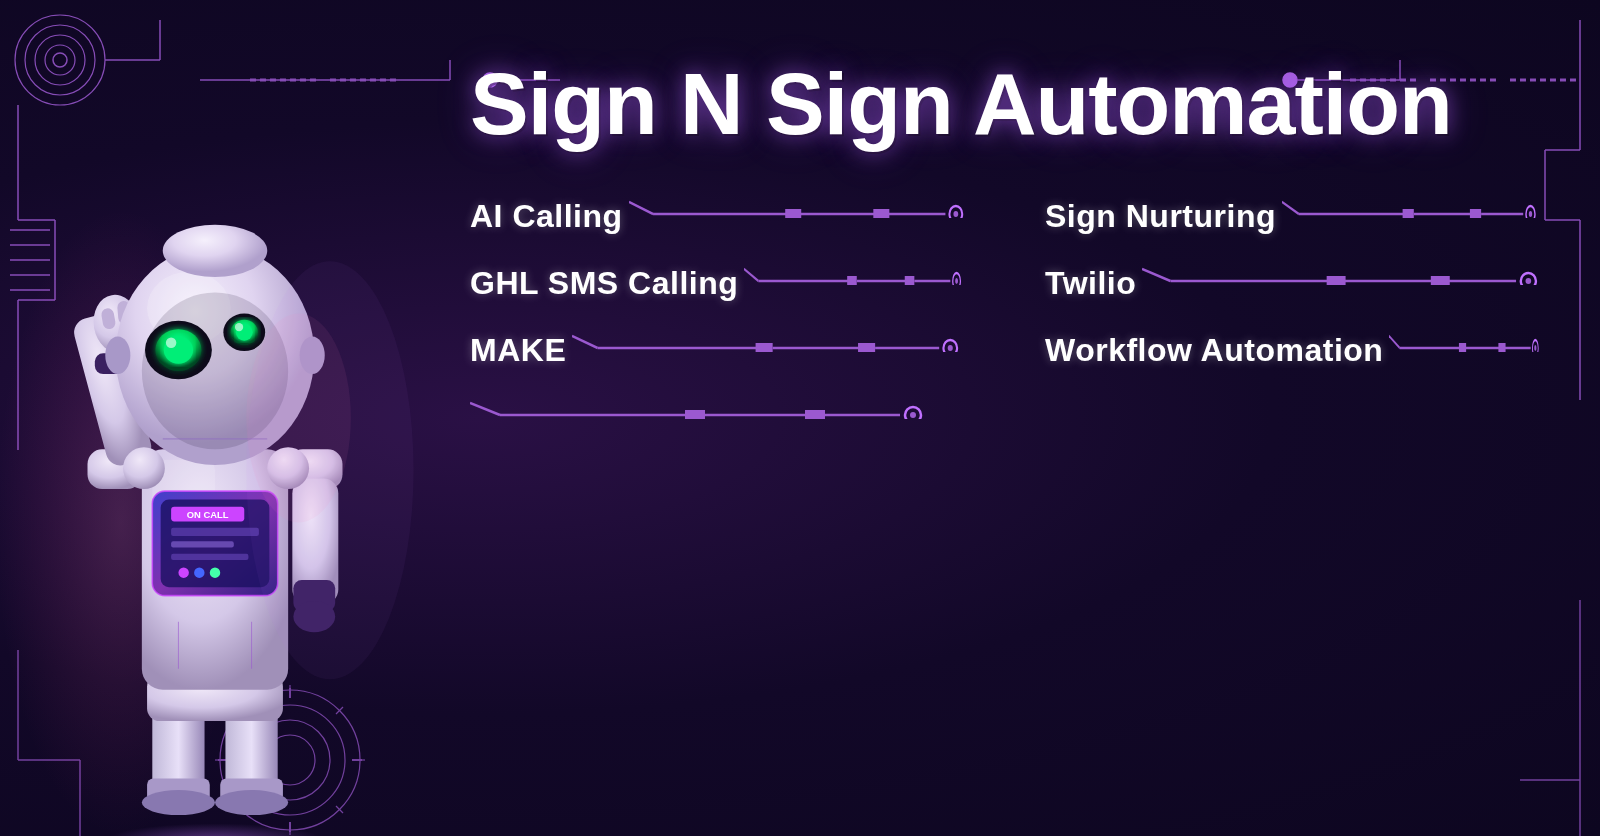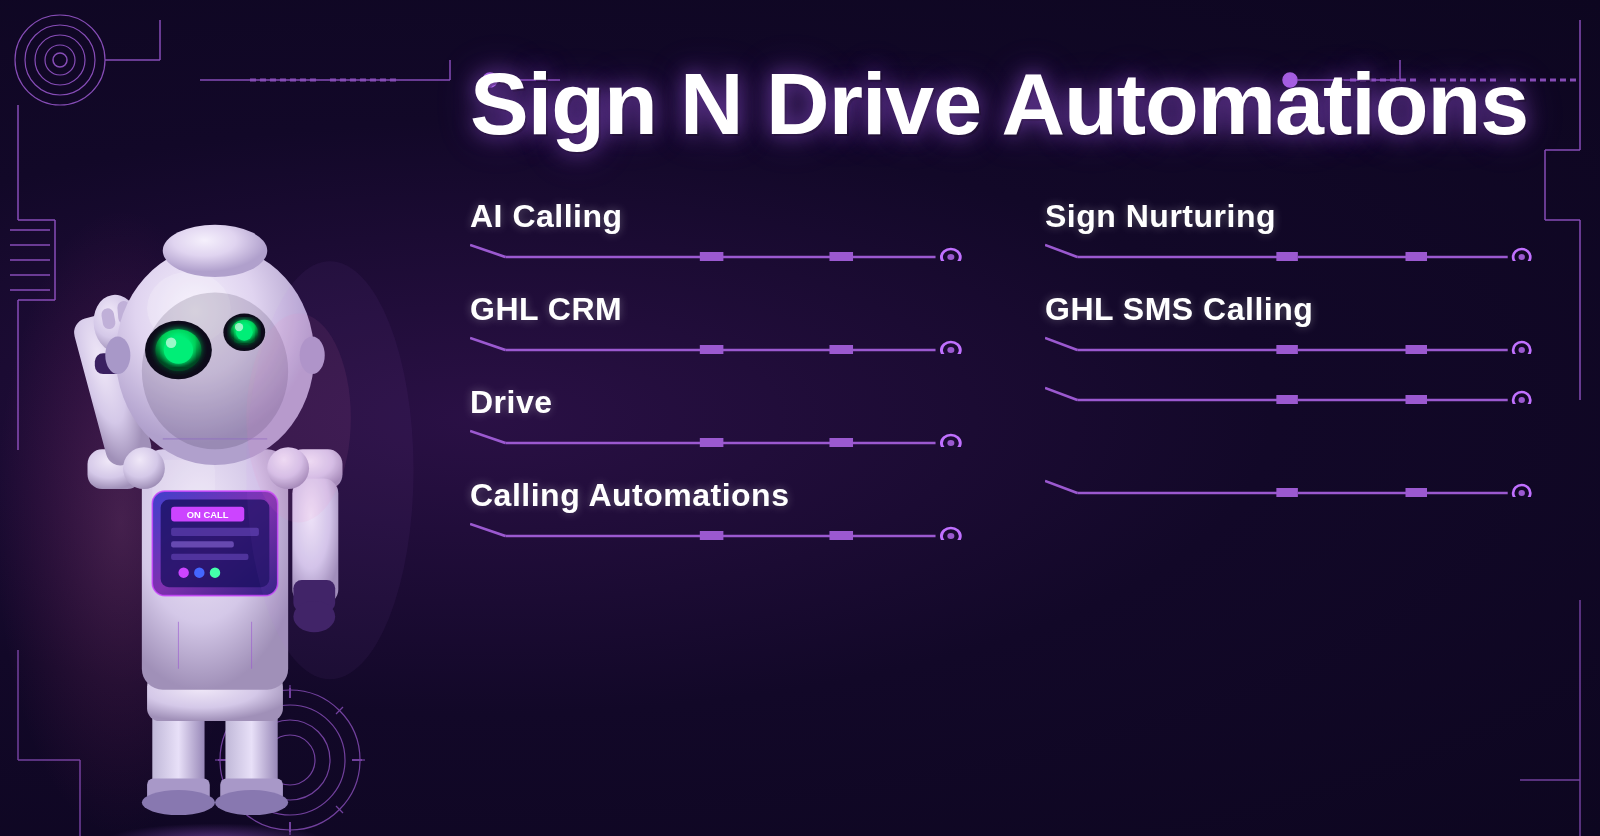--- a/index.html
+++ b/index.html
@@ -81,21 +81,21 @@
 
     .items-grid {
       display: grid;
       grid-template-columns: 1fr 1fr;
       gap: 30px 80px;
       margin-top: 10px;
     }
 
     .feature-item {
       display: flex;
-      flex-direction: column;
+      flex-direction: row;
       gap: 6px;
     }
 
     .feature-label {
       font-size: 32px;
       font-weight: 800;
       color: #ffffff;
       text-shadow: 0 0 10px rgba(255,255,255,0.3);
       letter-spacing: 0.5px;
       white-space: nowrap;
@@ -343,21 +343,21 @@
       <line x1="225" y1="595" x2="225" y2="640" stroke="#9b59d0" stroke-width="1" opacity="0.6"></line>
 
       <ellipse cx="300" cy="450" rx="80" ry="200" fill="#c070ff" opacity="0.05"></ellipse>
 
       <ellipse cx="270" cy="400" rx="50" ry="100" fill="#ff80c0" opacity="0.08"></ellipse>
     </svg>
   </div>
 
   <div class="right-section">
     <div class="title-area">
-      <h1 class="main-title">Sign N Drive  Automations</h1>
+      <h1 class="main-title">Sign N Sign  Automation</h1>
     </div>
 
     <div class="items-grid" id="features-grid">
 
     <div class="feature-item">
       <span class="feature-label">AI Calling</span>
       <div class="connector-line">
         <svg class="connector-svg" viewBox="0 0 420 20" xmlns="http://www.w3.org/2000/svg" preserveAspectRatio="none">
 
           <line x1="0" y1="4" x2="30" y2="16" stroke="#9b59d0" stroke-width="2.5"></line>
@@ -389,100 +389,80 @@
           <line x1="235" y1="16" x2="340" y2="16" stroke="#9b59d0" stroke-width="2.5"></line>
           <rect x="335" y="11" width="20" height="10" rx="0" fill="#9b59d0"></rect>
           <line x1="355" y1="16" x2="430" y2="16" stroke="#9b59d0" stroke-width="2.5"></line>
 
           <circle cx="443" cy="16" r="8" fill="none" stroke="#c070ff" stroke-width="2.5"></circle>
           <circle cx="443" cy="16" r="3" fill="#9b59d0"></circle>
         </svg>
       </div>
     </div>
         <div class="feature-item">
-      <span class="feature-label">GHL CRM</span>
-      <div class="connector-line">
-        <svg class="connector-svg" viewBox="0 0 420 20" xmlns="http://www.w3.org/2000/svg" preserveAspectRatio="none">
-
-          <line x1="0" y1="4" x2="30" y2="16" stroke="#9b59d0" stroke-width="2.5"></line>
-
-          <line x1="30" y1="16" x2="200" y2="16" stroke="#9b59d0" stroke-width="2.5"></line>
-
-          <line x1="210" y1="16" x2="310" y2="16" stroke="#9b59d0" stroke-width="2.5"></line>
-
-          <line x1="320" y1="16" x2="395" y2="16" stroke="#9b59d0" stroke-width="2.5"></line>
-
-          <rect x="195" y="11" width="20" height="10" rx="0" fill="#9b59d0"></rect>
-          <rect x="305" y="11" width="20" height="10" rx="0" fill="#9b59d0"></rect>
-
-          <circle cx="408" cy="16" r="8" fill="none" stroke="#c070ff" stroke-width="2.5"></circle>
-          <circle cx="408" cy="16" r="3" fill="#9b59d0"></circle>
-        </svg>
-      </div>
-    </div>
-        <div class="feature-item">
       <span class="feature-label">GHL SMS Calling</span>
       <div class="connector-line">
         <svg class="connector-svg" viewBox="0 0 460 20" xmlns="http://www.w3.org/2000/svg" preserveAspectRatio="none">
 
           <line x1="0" y1="4" x2="30" y2="16" stroke="#9b59d0" stroke-width="2.5"></line>
 
           <line x1="30" y1="16" x2="220" y2="16" stroke="#9b59d0" stroke-width="2.5"></line>
 
           <rect x="215" y="11" width="20" height="10" rx="0" fill="#9b59d0"></rect>
           <line x1="235" y1="16" x2="340" y2="16" stroke="#9b59d0" stroke-width="2.5"></line>
           <rect x="335" y="11" width="20" height="10" rx="0" fill="#9b59d0"></rect>
           <line x1="355" y1="16" x2="430" y2="16" stroke="#9b59d0" stroke-width="2.5"></line>
 
           <circle cx="443" cy="16" r="8" fill="none" stroke="#c070ff" stroke-width="2.5"></circle>
           <circle cx="443" cy="16" r="3" fill="#9b59d0"></circle>
         </svg>
       </div>
     </div>
         <div class="feature-item">
-      <span class="feature-label">Drive</span>
+      <span class="feature-label">Twilio</span>
       <div class="connector-line">
         <svg class="connector-svg" viewBox="0 0 420 20" xmlns="http://www.w3.org/2000/svg" preserveAspectRatio="none">
 
           <line x1="0" y1="4" x2="30" y2="16" stroke="#9b59d0" stroke-width="2.5"></line>
 
           <line x1="30" y1="16" x2="200" y2="16" stroke="#9b59d0" stroke-width="2.5"></line>
 
           <line x1="210" y1="16" x2="310" y2="16" stroke="#9b59d0" stroke-width="2.5"></line>
 
           <line x1="320" y1="16" x2="395" y2="16" stroke="#9b59d0" stroke-width="2.5"></line>
 
           <rect x="195" y="11" width="20" height="10" rx="0" fill="#9b59d0"></rect>
           <rect x="305" y="11" width="20" height="10" rx="0" fill="#9b59d0"></rect>
 
           <circle cx="408" cy="16" r="8" fill="none" stroke="#c070ff" stroke-width="2.5"></circle>
           <circle cx="408" cy="16" r="3" fill="#9b59d0"></circle>
         </svg>
       </div>
     </div>
         <div class="feature-item">
+      <span class="feature-label">MAKE</span>
       <div class="connector-line">
         <svg class="connector-svg" viewBox="0 0 460 20" xmlns="http://www.w3.org/2000/svg" preserveAspectRatio="none">
 
           <line x1="0" y1="4" x2="30" y2="16" stroke="#9b59d0" stroke-width="2.5"></line>
 
           <line x1="30" y1="16" x2="220" y2="16" stroke="#9b59d0" stroke-width="2.5"></line>
 
           <rect x="215" y="11" width="20" height="10" rx="0" fill="#9b59d0"></rect>
           <line x1="235" y1="16" x2="340" y2="16" stroke="#9b59d0" stroke-width="2.5"></line>
           <rect x="335" y="11" width="20" height="10" rx="0" fill="#9b59d0"></rect>
           <line x1="355" y1="16" x2="430" y2="16" stroke="#9b59d0" stroke-width="2.5"></line>
 
           <circle cx="443" cy="16" r="8" fill="none" stroke="#c070ff" stroke-width="2.5"></circle>
           <circle cx="443" cy="16" r="3" fill="#9b59d0"></circle>
         </svg>
       </div>
     </div>
         <div class="feature-item">
-      <span class="feature-label">Calling Automations</span>
+      <span class="feature-label">Workflow Automation</span>
       <div class="connector-line">
         <svg class="connector-svg" viewBox="0 0 420 20" xmlns="http://www.w3.org/2000/svg" preserveAspectRatio="none">
 
           <line x1="0" y1="4" x2="30" y2="16" stroke="#9b59d0" stroke-width="2.5"></line>
 
           <line x1="30" y1="16" x2="200" y2="16" stroke="#9b59d0" stroke-width="2.5"></line>
 
           <line x1="210" y1="16" x2="310" y2="16" stroke="#9b59d0" stroke-width="2.5"></line>
 
           <line x1="320" y1="16" x2="395" y2="16" stroke="#9b59d0" stroke-width="2.5"></line>

